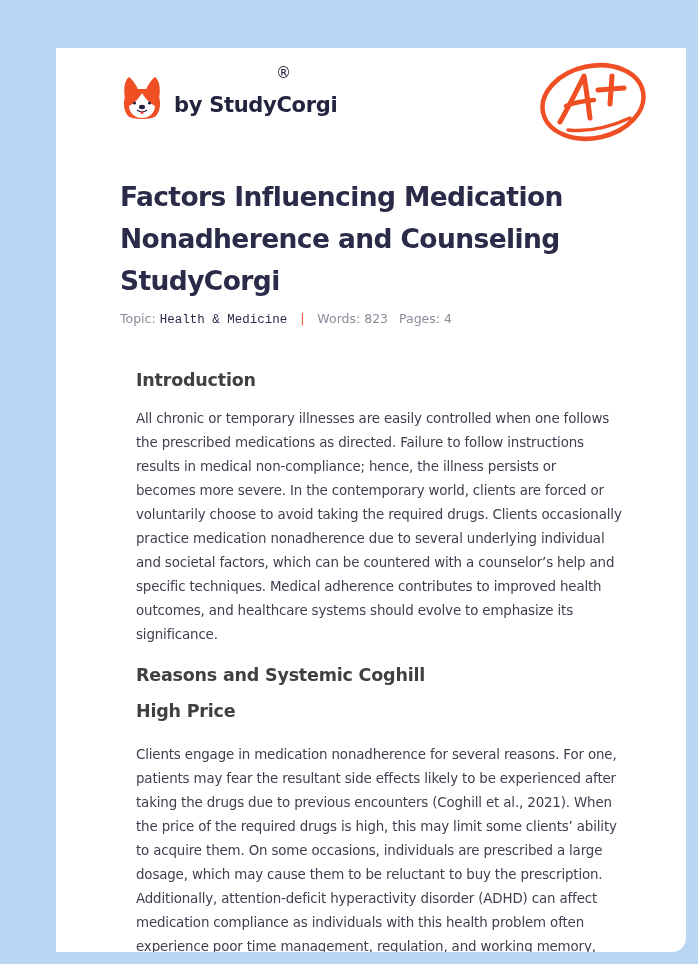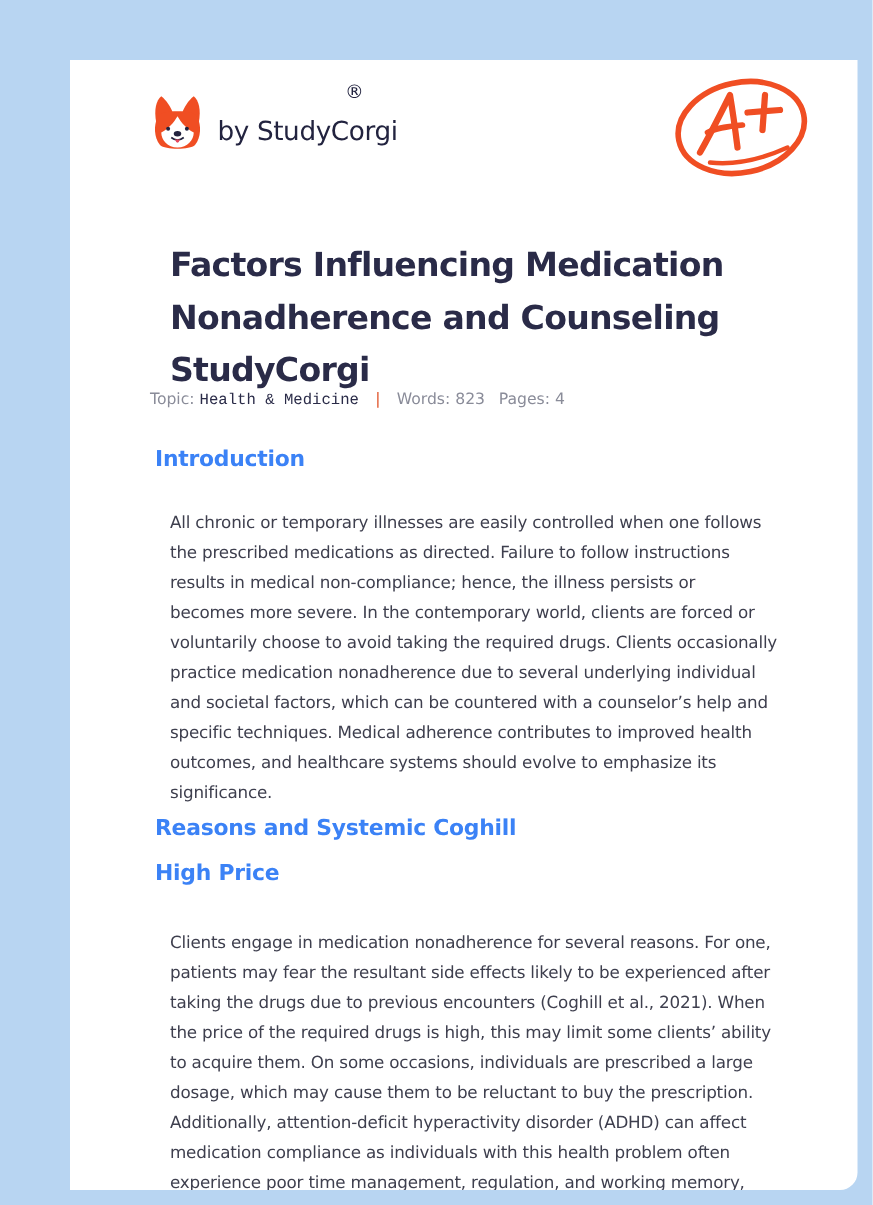--- a/index.html
+++ b/index.html
@@ -33,21 +33,21 @@
       height: 50px;
     }
     .logo-mark {
       width: 40px;
       height: 46px;
     }
     .logo-text {
       margin-left: 12px;
       margin-top: 12px;
       font-family: "DejaVu Sans", sans-serif;
-      font-weight: normal;
+      font-weight: bold;
       font-size: 21px;
       color: #22233f;
       letter-spacing: -0.3px;
     }
     .logo-reg {
       position: absolute;
       left: 220px;
       top: 16px;
       font-family: "DejaVu Sans", sans-serif;
       font-size: 15px;
@@ -58,21 +58,21 @@
       left: 482px;
       top: 10px;
       width: 110px;
       height: 84px;
     }
     .title {
       position: absolute;
       left: 64px;
       top: 128px;
       width: 480px;
-      margin: 16px;
+      margin: 0;
       font-family: "DejaVu Sans", sans-serif;
       font-weight: bold;
       font-size: 26.5px;
       line-height: 42px;
       color: #2a2b48;
       letter-spacing: -0.6px;
     }
     .meta {
       position: absolute;
       left: 64px;
@@ -81,25 +81,25 @@
       font-size: 12.5px;
       color: #8a8c99;
       white-space: nowrap;
     }
     .meta .topic-value { color: #2a2b48; font-family: Liberation Mono, monospace; }
     .meta .sep { color: #e0552b; margin: 0 9px 0 9px; }
     .meta .gap { display: inline-block; width: 7px; }
     .h2 {
       position: absolute;
       left: 64px;
-      margin: 4px;
+      margin: 16px;
       font-family: "DejaVu Sans", sans-serif;
       font-weight: bold;
       font-size: 17.5px;
-      color: #3b82f6;
+      color: #404040;
       letter-spacing: -0.2px;
       white-space: nowrap;
     }
     .para {
       position: absolute;
       left: 64px;
       width: 516px;
       margin: 16px;
       font-family: "DejaVu Sans", sans-serif;
       font-size: 13.4px;

